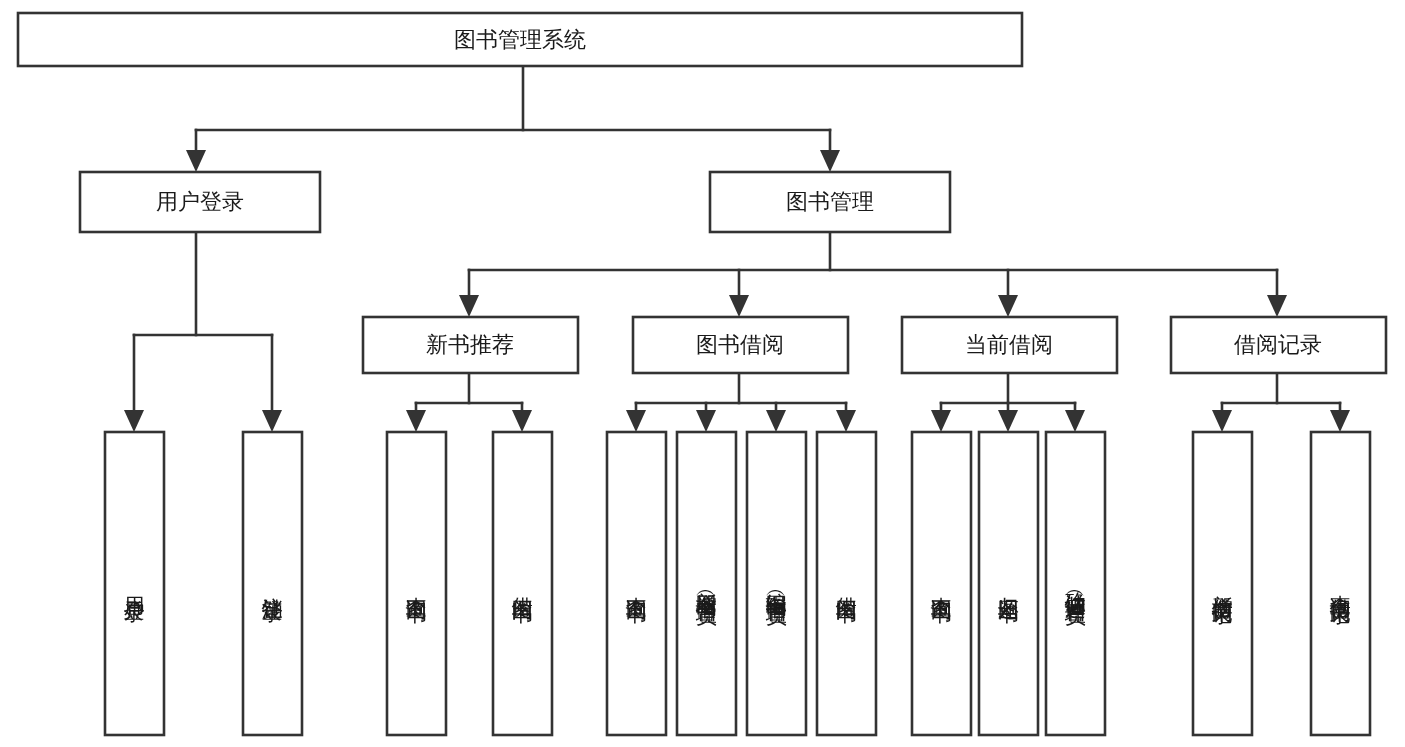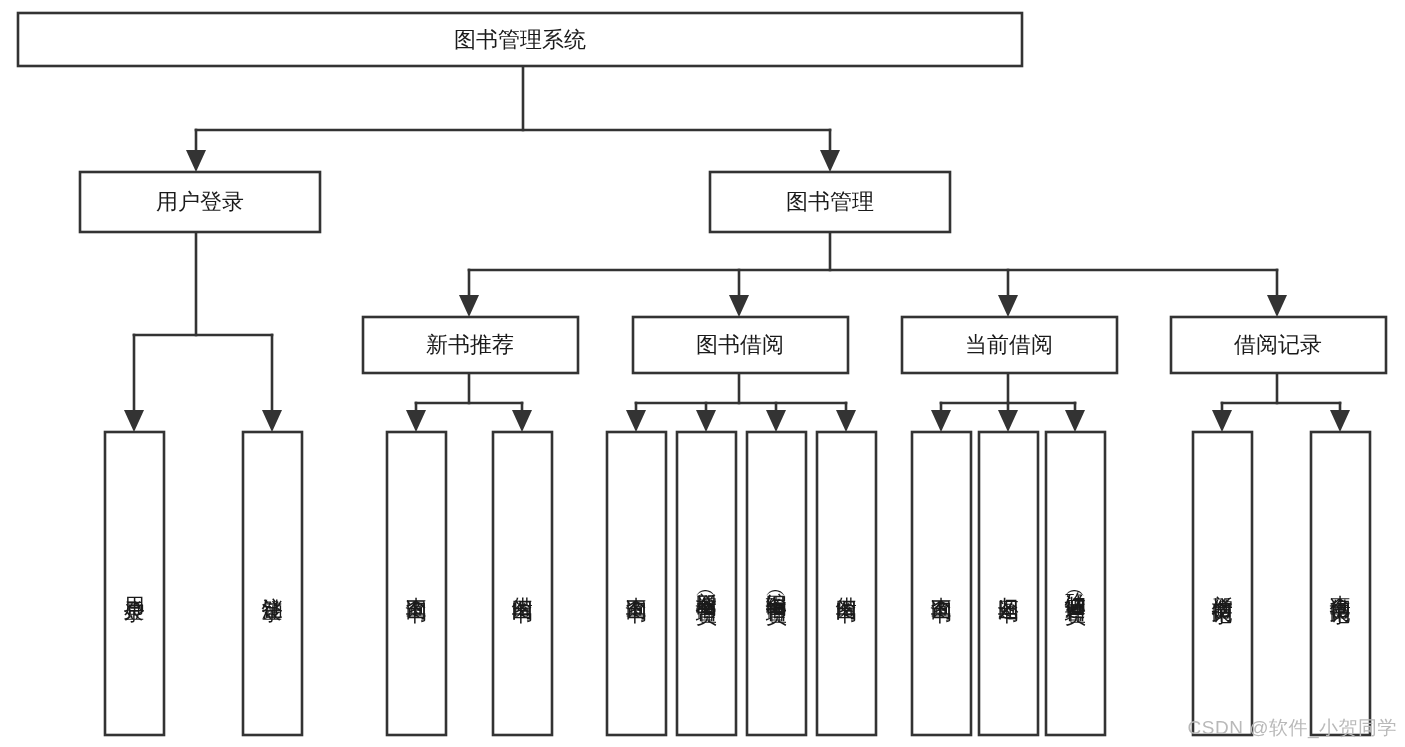--- a/index.html
+++ b/index.html
@@ -207,15 +207,14 @@
   <div class="vlabel" style="left:747px;top:432px;width:59px;height:303px;">编辑图书（管理员）</div>
   <div class="vlabel" style="left:817px;top:432px;width:59px;height:303px;">借阅图书</div>
 
   <div class="vlabel" style="left:912px;top:432px;width:59px;height:303px;">查询图书</div>
   <div class="vlabel" style="left:979px;top:432px;width:59px;height:303px;">归还图书</div>
   <div class="vlabel" style="left:1046px;top:432px;width:59px;height:303px;">确认归还（管理员）</div>
 
   <div class="vlabel" style="left:1193px;top:432px;width:59px;height:303px;">新增借阅记录</div>
   <div class="vlabel" style="left:1311px;top:432px;width:59px;height:303px;">查询借阅记录</div>
 
-  <div class="watermark">CSDN @软件_小贺同学</div>
 
 </div>
 
 </body></html>

